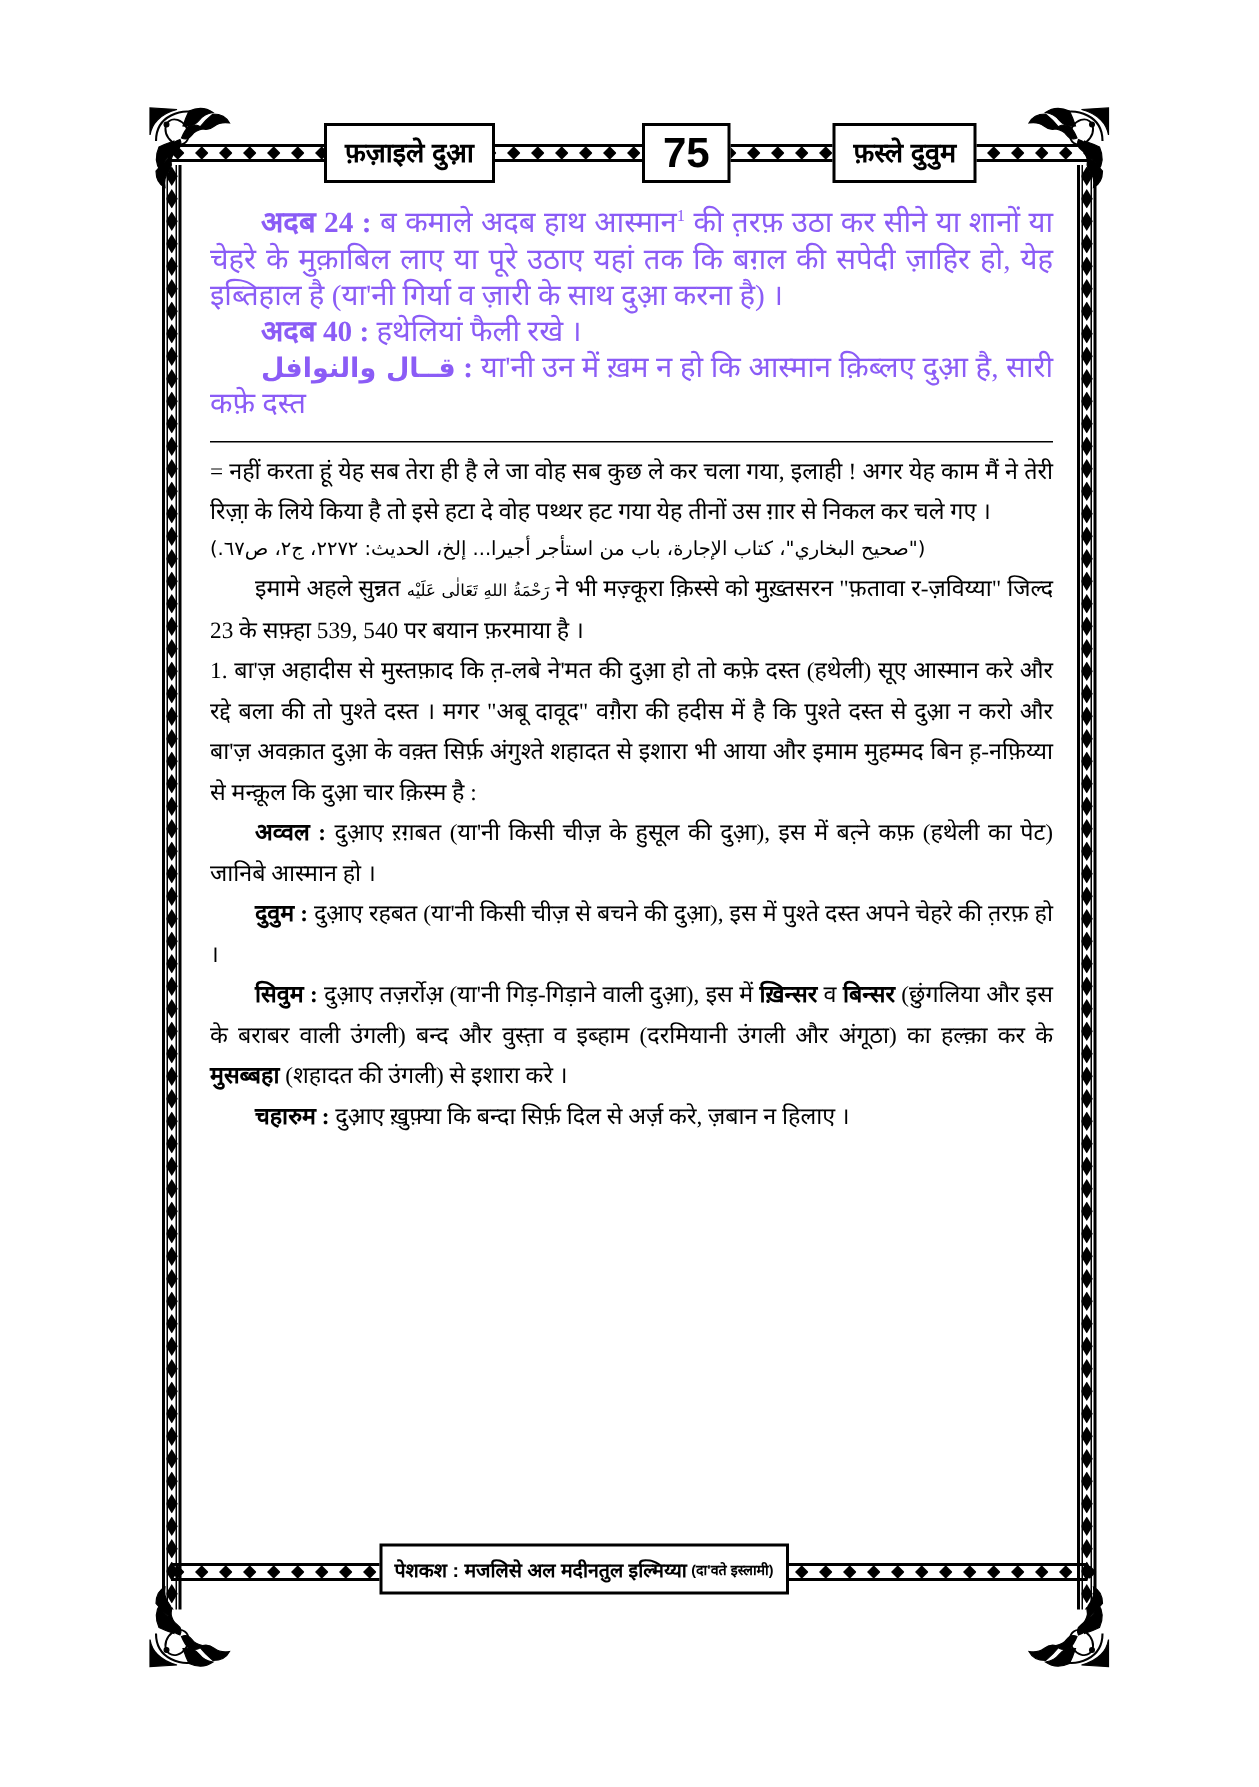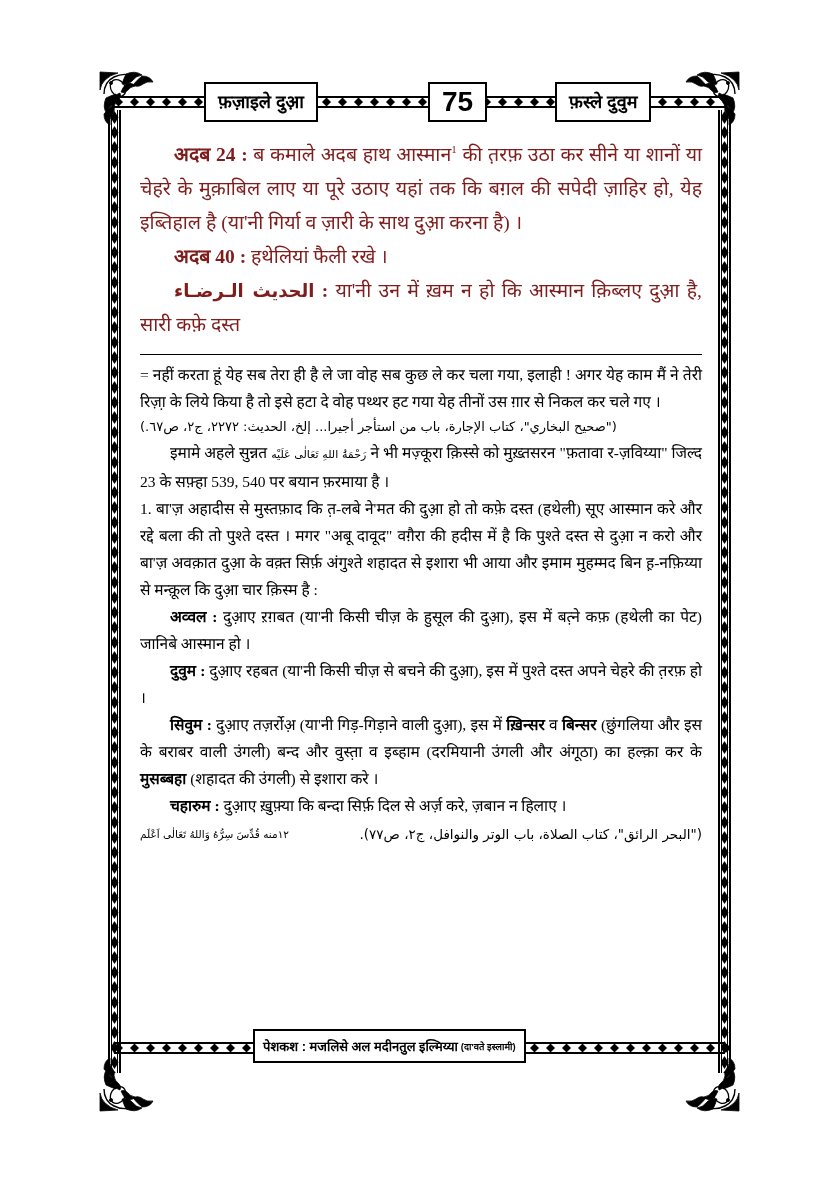--- a/index.html
+++ b/index.html
@@ -100,21 +100,21 @@
     height:40px;
     box-sizing:border-box;
     display:flex;align-items:center;justify-content:center;
     padding:0 12px;
     font-family:"Liberation Sans", sans-serif;
     font-weight:bold;
     font-size:18px;
     line-height:1;
     z-index:3;
   }
-  .hbox-left{left:96px;}
+  .hbox-left{left:108px;}
   .hbox-page{left:320px;min-width:52px;font-size:28px;}
   .hbox-right{left:447px;}
 
   
   .fbar{
     position:absolute;
     left:108px; top:1027px;
     width:623px; height:44px;
   }
   .frule{
@@ -149,24 +149,24 @@
   
   .content{
     position:absolute;
     left:140px; top:132px;
     width:562px;
   }
   p{margin:0;}
   .body-line{
     font-family:"Liberation Serif", serif;
     font-size:19.5px;
-    line-height:34px;
+    line-height:24px;
     text-align:justify;
     text-align-last:left;
-    color:#7f1d1d;
+    color:#8b5cf6;
   }
   .para{margin-bottom:0px;}
   .indent{text-indent:34px;}
   .b{font-weight:bold;}
   .ar{
     font-family:"DejaVu Sans", sans-serif;
     direction:rtl;
     unicode-bidi:embed;
     font-weight:bold;
     font-size:18px;
@@ -487,21 +487,21 @@
 
     <p class="body-line para indent">
       <span class="b">अदब 24</span><span class="b"> : </span><span>ब कमाले अदब हाथ आस्मान</span><span class="sup">1</span><span> की त़रफ़ उठा कर सीने या शानों या चेहरे के मुक़ाबिल लाए या पूरे उठाए यहां तक कि बग़ल की सपेदी ज़ाहिर हो, येह इब्तिहाल है (या'नी गिर्या व ज़ारी के साथ दुआ़ करना है) ।</span>
     </p>
 
     <p class="body-line para indent">
       <span class="b">अदब 40</span><span class="b"> : </span><span>हथेलियां फैली रखे ।</span>
     </p>
 
     <p class="body-line para indent">
-      <span class="ar">الحديث الـرضـاء</span><span class="b"> : </span><span>या'नी उन में ख़म न हो कि आस्मान क़िब्लए दुआ़ है, सारी कफ़े दस्त</span>
+      <span class="ar">قــال والنوافل</span><span class="b"> : </span><span>या'नी उन में ख़म न हो कि आस्मान क़िब्लए दुआ़ है, सारी कफ़े दस्त</span>
     </p>
 
     <div class="fn-rule"></div>
 
     <div class="fn">
 
       <p>= नहीं करता हूं येह सब तेरा ही है ले जा वोह सब कुछ ले कर चला गया, इलाही ! अगर येह काम मैं ने तेरी रिज़ा़ के लिये किया है तो इसे हटा दे वोह पथ्थर हट गया येह तीनों उस ग़ार से निकल कर चले गए ।</p>
 
       <p class="cite-ar">("صحيح البخاري"، كتاب الإجارة، باب من استأجر أجيرا... إلخ، الحديث: ٢٢٧٢، ج٢، ص٦٧.)</p>
 
@@ -520,24 +520,20 @@
       </p>
 
       <p class="indent">
         <span class="b">सिवुम</span><span class="b"> : </span><span>दुआ़ए तज़र्रोअ़ (या'नी गिड़-गिड़ाने वाली दुआ़), इस में </span><span class="b">ख़िन्सर</span><span> व </span><span class="b">बिन्सर</span><span> (छुंगलिया और इस के बराबर वाली उंगली) बन्द और वुस्त़ा व इब्हाम (दरमियानी उंगली और अंगूठा) का हल्क़ा कर के </span><span class="b">मुसब्बहा</span><span> (शहादत की उंगली) से इशारा करे ।</span>
       </p>
 
       <p class="indent">
         <span class="b">चहारुम</span><span class="b"> : </span><span>दुआ़ए ख़ुफ़्या कि बन्दा सिर्फ़ दिल से अर्ज़ करे, ज़बान न हिलाए ।</span>
       </p>
 
-      <div class="cite-row">
-        <span class="side-note">١٢منه قُدِّسَ سِرُّهُ  وَاللهُ تَعَالٰى اَعْلَم</span>
-        <span class="cite-right">("البحر الرائق"، كتاب الصلاة، باب الوتر والنوافل، ج٢، ص٧٧).</span>
-      </div>
 
     </div>
   </div>
 
   <div class="fbar">
     <div class="frule"></div>
     <div class="fdots" id="fdots">
         <span class="hdot" style="margin-right:7px"></span>
         <span class="hdot" style="margin-right:7px"></span>
         <span class="hdot" style="margin-right:7px"></span>

